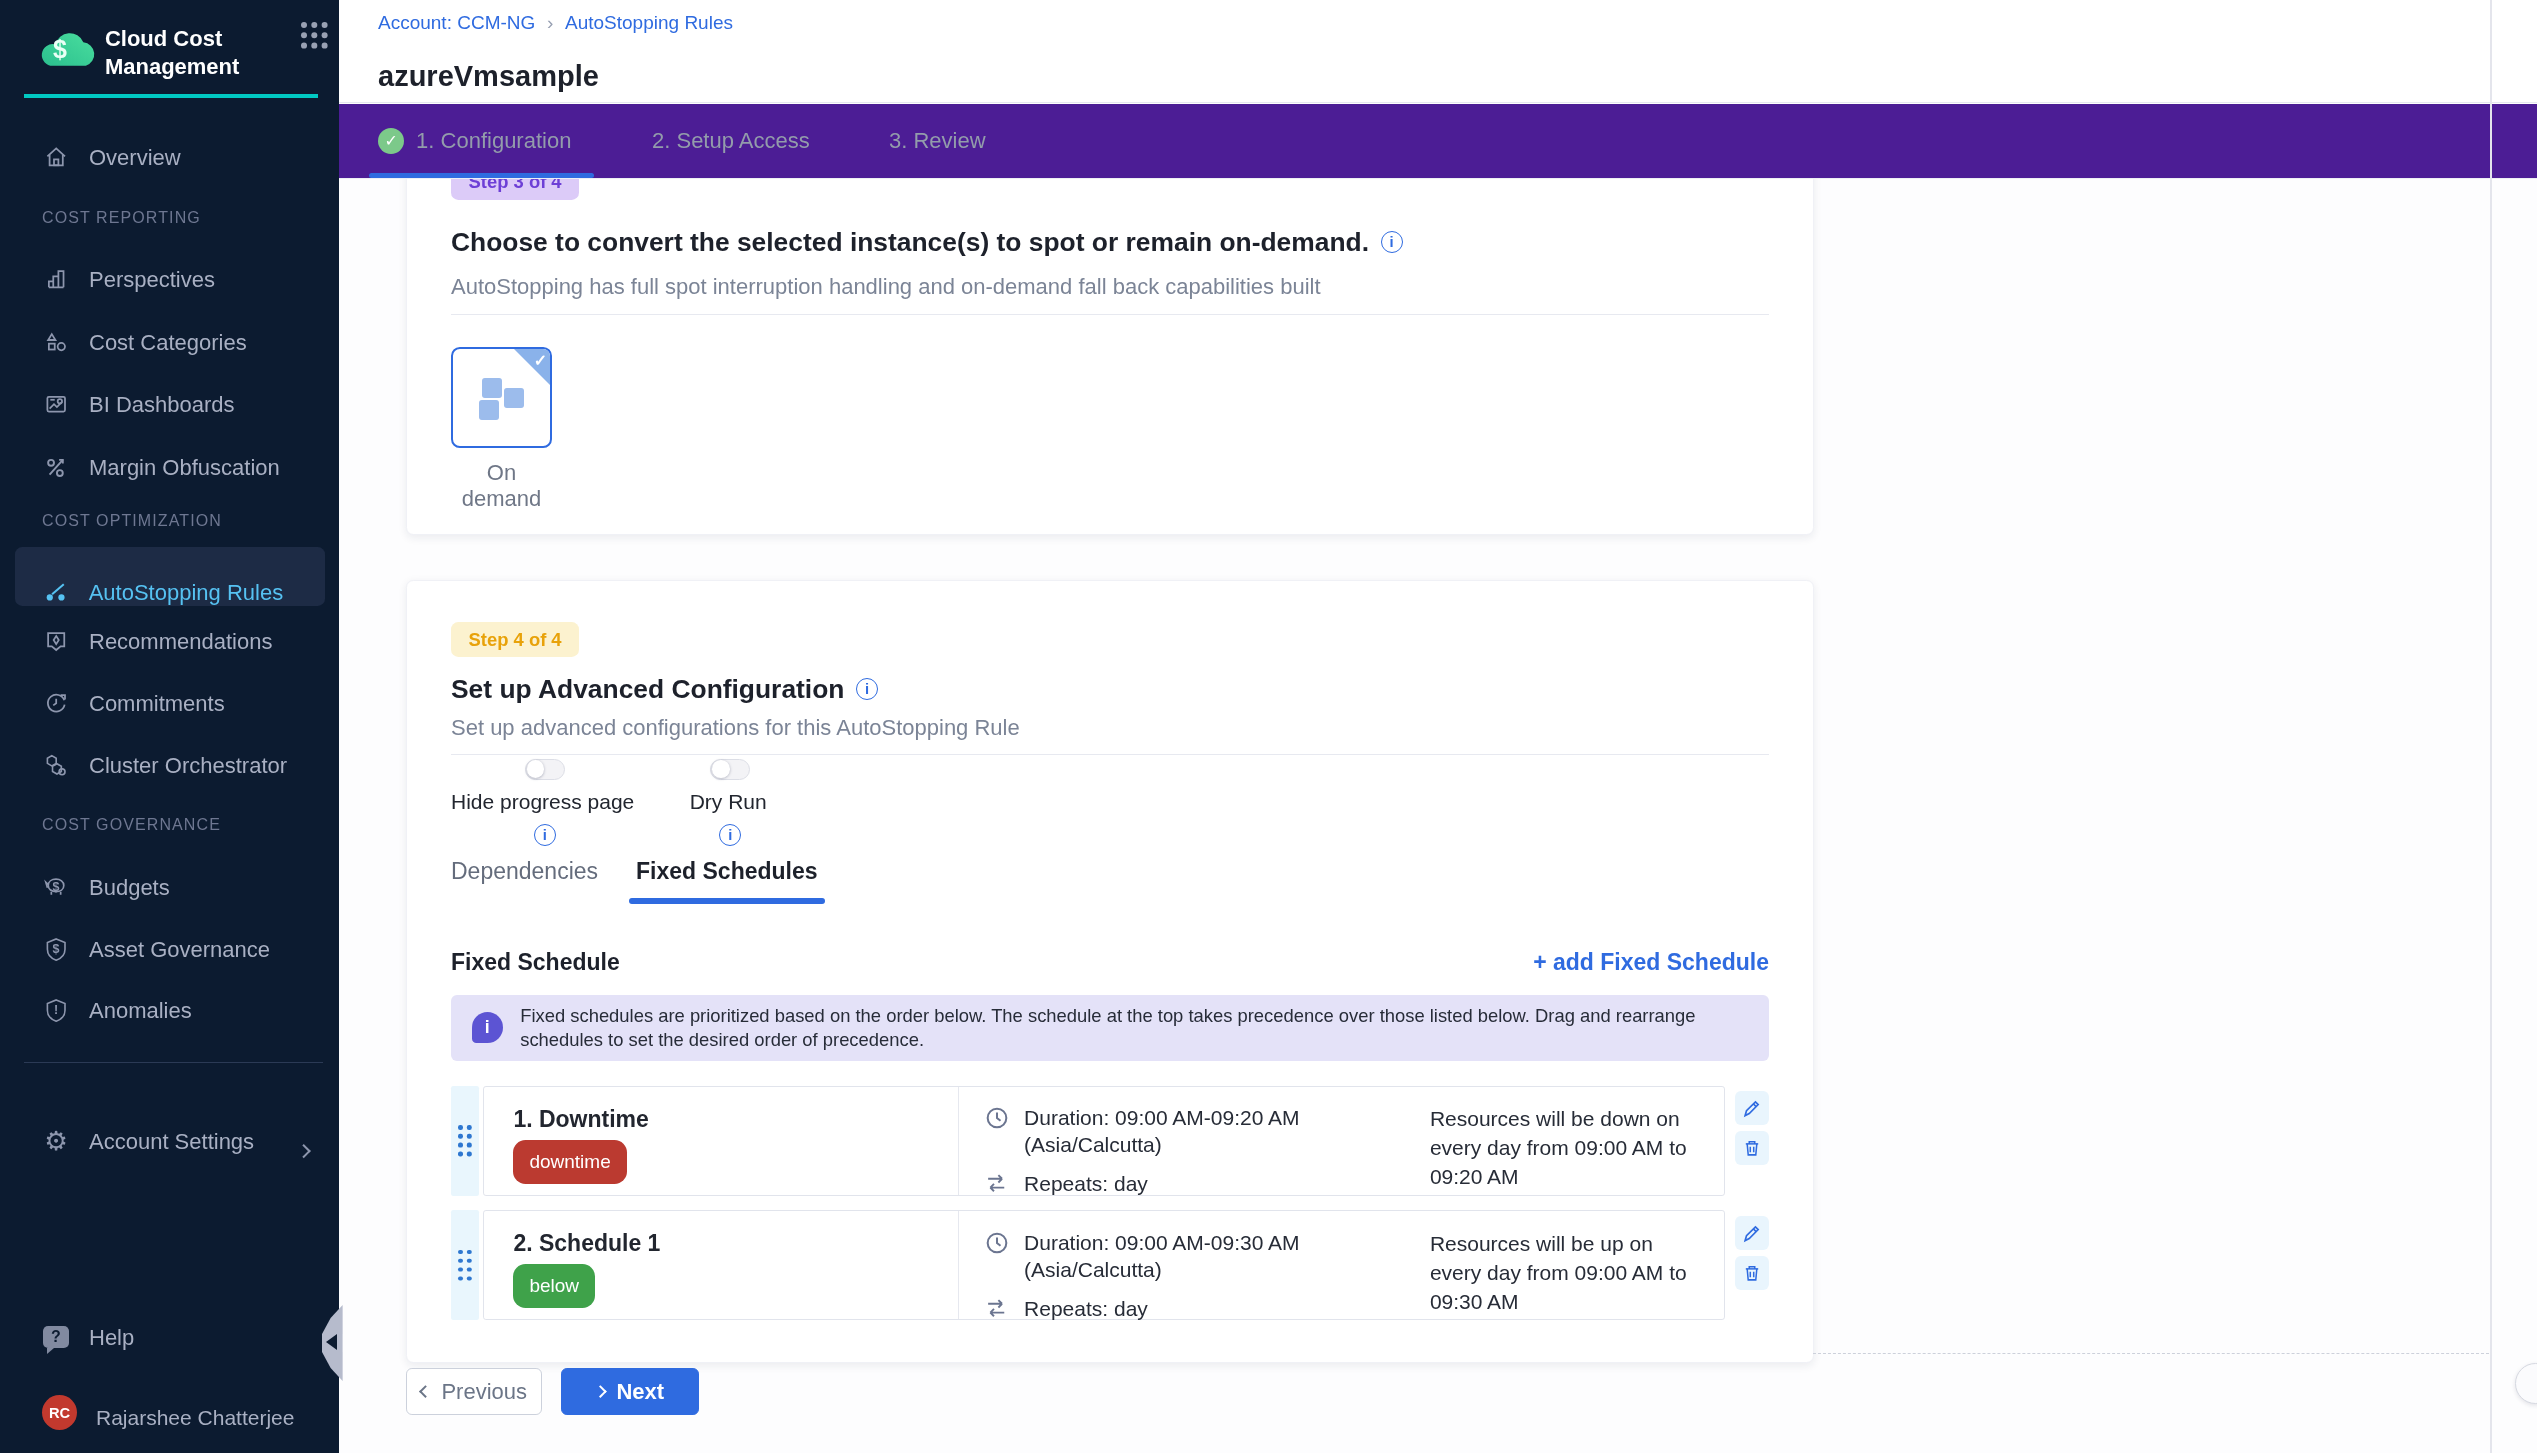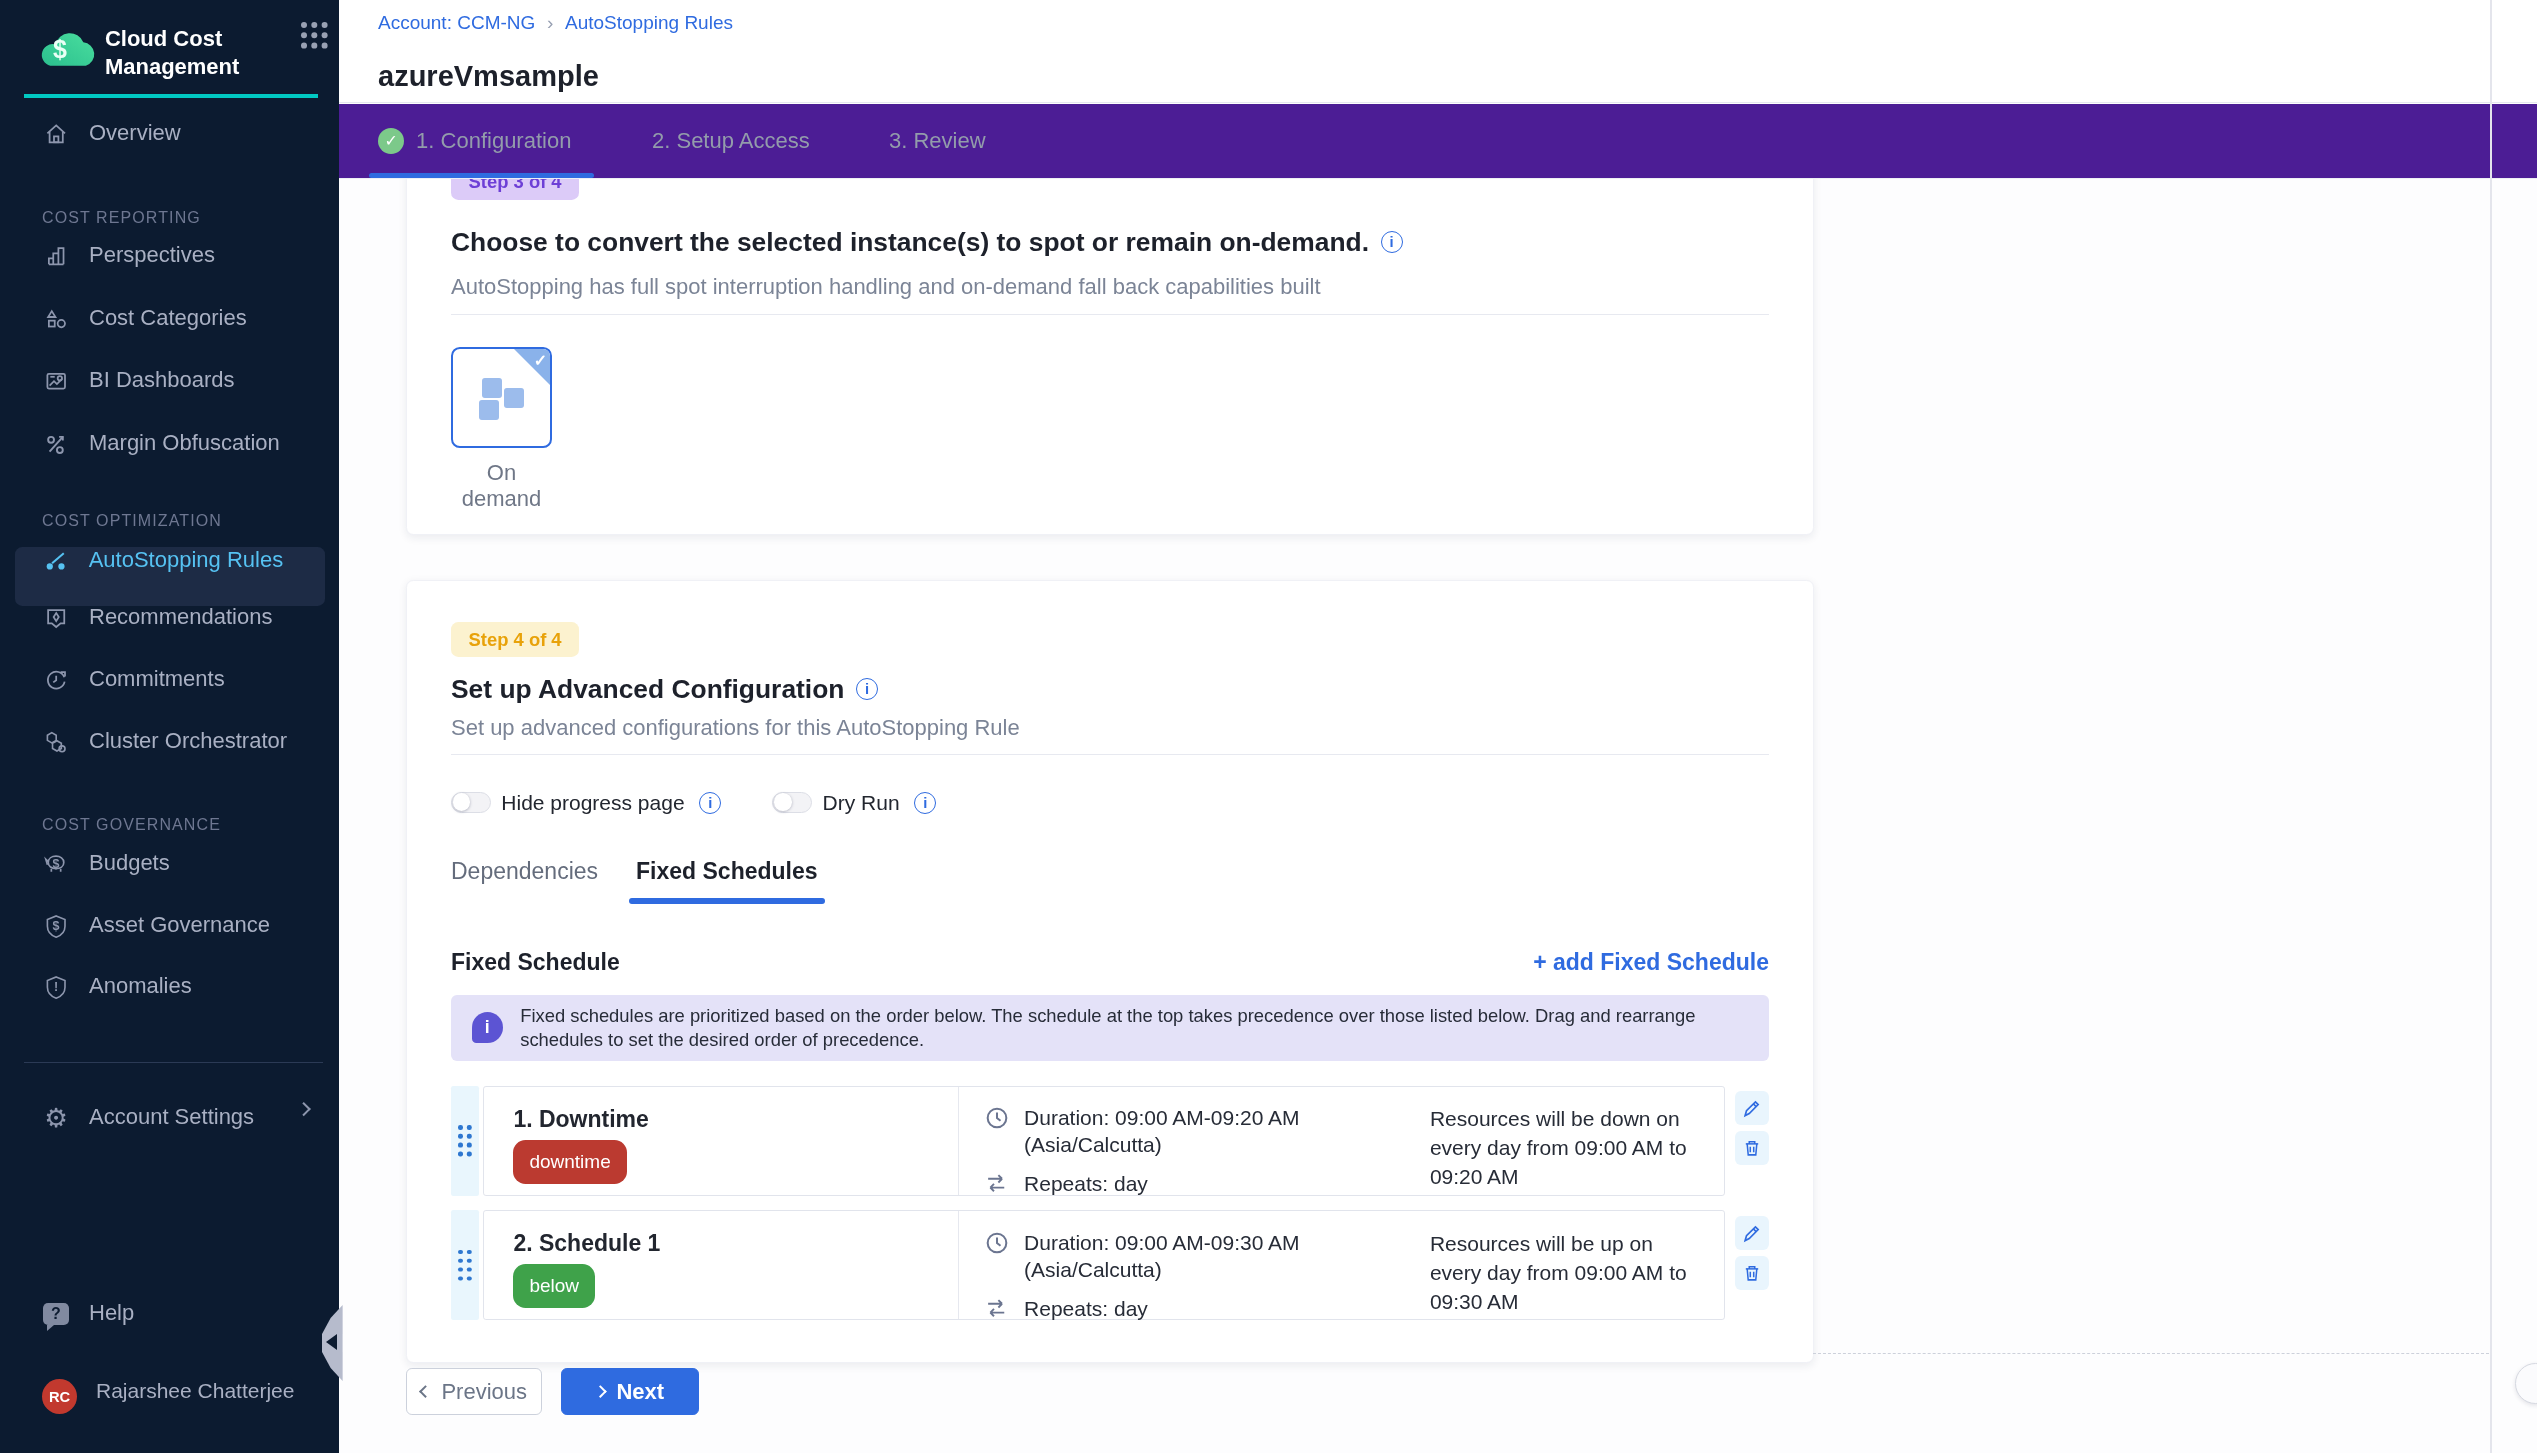--- a/index.html
+++ b/index.html
@@ -10,21 +10,21 @@
   
   .sidebar { position:relative; width:339px; flex:none; background:#0c1b30; color:#a9b0c3; }
   .logo-row { position:absolute; top:25px; left:37px; right:22px; display:flex; }
   .cloud-wrap { position:relative; width:62px; height:51px; flex:none; }
   .cloud-wrap .dollar { position:absolute; left:16px; top:10.3px; color:#eafff5; font-weight:bold; font-size:25px; }
   .product-title { margin-left:5.9px; color:#fff; font-size:22px; font-weight:bold; line-height:28px; }
   .grid-icon { position:absolute; right:32px; top:22px; width:5.9px; height:5.9px; border-radius:50%; background:#99a1b3; color:#99a1b3;
     box-shadow: 10.3px 0 0, 20.6px 0 0, 0 10.3px 0, 10.3px 10.3px 0, 20.6px 10.3px 0, 0 20.6px 0, 10.3px 20.6px 0, 20.6px 20.6px 0; }
   .teal-line { position:absolute; top:94px; left:24px; width:294px; height:3.7px; background:#01c9c2; }
 
-  .nav-item { position:absolute; left:0; width:100%; height:51px; display:flex; align-items:flex-start; gap:19px;
+  .nav-item { position:absolute; left:0; width:100%; height:51px; display:flex; align-items:flex-end; gap:19px;
     padding-left:42px; font-size:22px; color:#a9b0c3; cursor:pointer; }
   .nav-item .icn { width:28px; height:28px; flex:none; position:relative; display:flex; align-items:center; justify-content:center; color:#8d96ad; }
   .nav-item.active { left:14.7px; width:310px; height:59px; background:#1d2b45; border-radius:7.3px; padding-left:27px; color:#56c2f2; }
   .nav-item.active .icn { color:#56c2f2; }
   .group-label { position:absolute; left:42px; font-size:16px; letter-spacing:1.1px; color:#6e7791; }
   .side-divider { position:absolute; left:24px; width:299px; height:0; border-top:1.5px solid #2b3a55; }
   .overlay-glyph { position:absolute; left:0; top:0; width:100%; height:100%; display:flex; align-items:center; justify-content:center;
     font-size:12.5px; font-weight:bold; color:#8d96ad; }
   .gear-glyph { font-size:26.4px; line-height:26.4px; color:#8d96ad; }
   .chev-right { width:9.5px; height:9.5px; border-right:2.6px solid #8d96ad; border-top:2.6px solid #8d96ad; transform:rotate(45deg); }
@@ -92,21 +92,21 @@
   .od-sq.s2 { left:51px; top:39px; }
   .od-sq.s3 { left:26px; top:51px; }
   .tile-label { margin-top:11.7px; font-size:22px; line-height:26.4px; color:#6f7787; }
 
   
   .toggle-row { margin-top:31px; display:flex; align-items:center; gap:22px; height:34px; }
   .toggle { position:relative; width:40px; height:21px; border-radius:11px; background:#f3f3f6; border:1.5px solid #dcdee6; flex:none; cursor:pointer; }
   .toggle .knob { position:absolute; left:0.7px; top:0.4px; width:17.6px; height:17.6px; border-radius:50%; background:#fff;
     box-shadow:0 0.7px 2.9px rgba(40,45,80,.35); }
   .toggle-label { font-size:21px; color:#22262f; margin-right:4.4px; }
-  .toggle-group { display:flex; align-items:center; gap:10.3px; margin-right:29px; }
+  .toggle-group { display:flex; align-items:center; gap:10.3px; margin-right:29px;flex-direction:column; }
 
   
   .inner-tabs { margin-top:37px; display:flex; gap:38px; height:29px; align-items:center; }
   .itab { position:relative; font-size:23px; color:#646c7c; cursor:pointer; }
   .itab.active { font-weight:bold; color:#1d212b; }
   .itab.active::after { content:""; position:absolute; left:-7.3px; right:-7.3px; bottom:-19px; height:5.1px; border-radius:2.9px; background:#2f6be0; }
 
   .section-row { margin-top:63px; display:flex; align-items:center; justify-content:space-between;gap:34px; }
   .section-title { font-size:23px; font-weight:bold; color:#1d212b; }
   .add-link { font-size:23px; font-weight:bold; color:#2f6be0; cursor:pointer; }

